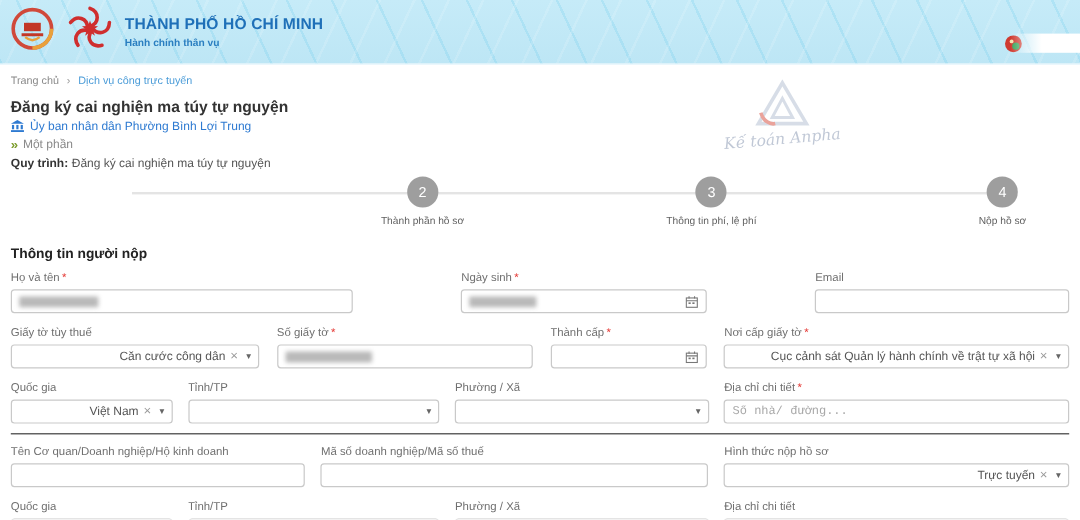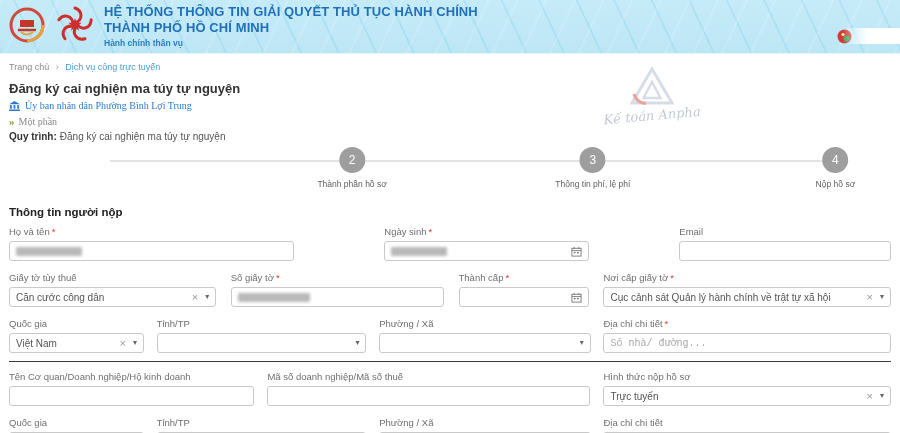--- a/index.html
+++ b/index.html
@@ -25,21 +25,21 @@
   .htag { color:#2a7ec0; font-weight:bold; font-size:8.5px; margin-top:2px; }
   .hbadge { position:absolute; top:29px; right:48px; }
   .hfade { position:absolute; top:28px; right:0; width:58px; height:16px;
     background:linear-gradient(to right, rgba(255,255,255,0), #fff 45%); }
   
   .main { padding:8px 9px 0 9px; position:relative; }
   .crumb { font-size:9px; color:#8a8a8a; }
   .crumb .sep { margin:0 4px; color:#9a9a9a; }
   .crumb .lnk { color:#4b9cd8; }
   .ptitle { font-size:13px; font-weight:bold; color:#333; margin-top:9px; }
-  .prow { display:flex; align-items:center; margin-top:4px; font-size:10px;font-family:Liberation Serif, serif; }
+  .prow { display:flex; align-items:flex-start; margin-top:4px; font-size:10px; }
   .agency { color:#2e7ad1; }
   .agency .txt { margin-left:5px; }
   .level { color:#8a8a8a; }
   .level .chev { color:#7d9d2e; font-weight:bold; font-size:11px; margin-right:5px; letter-spacing:-1px; }
   .process { color:#555; margin-top:4px; font-size:10px;}
   .process b { color:#333; margin-right:3px; }
   
   .stepper { position:relative; height:47px; margin-top:5px; }
   .stline { position:absolute; top:13px; left:11.5%; width:82.2%; height:2px; background:#e4e4e4; }
   .step { position:absolute; top:0; transform:translateX(-50%); text-align:center; }
@@ -57,21 +57,21 @@
   .field {}
   .flabel { font-size:9.5px; color:#6f6f6f; margin-bottom:4px; white-space:nowrap; overflow:hidden; }
   .req { color:#e53935; margin-left:2px; }
   .ibox {
     height:20px; border:1px solid #c9c9c9; border-radius:3px; background:#fff;
     display:flex; align-items:center; padding:0 6px; font-size:10px; color:#444;
   }
   .ibox input { border:none; outline:none; width:100%; font-size:10px; color:#444;
     font-family:Liberation Mono, monospace; background:transparent; }
   .ibox input::placeholder { color:#a8a8a8; }
-  .selval { flex:1; color:#555; white-space:nowrap; overflow:hidden; }
+  .selval { flex:1; color:#555; white-space:nowrap; overflow:hidden;text-align:right; }
   .clear { color:#999; font-size:11px; margin:0 7px 0 4px; line-height:1; }
   .caret { color:#666; font-size:8px; line-height:1; }
   .redact { width:66px; height:9px; background:#b9b9b9; border-radius:1px; filter:blur(1.6px); }
   .grow { flex:1; display:flex; align-items:center; }
   .cal { margin-left:auto; display:flex; }
   .hr-dark { border-top:1px solid #3c3c3c; margin:-3px 0 9px; }
   
   .w-r1a{width:32.3%} .w-r1b{width:23.2%} .w-r1c{width:15.6%} .w-r1d{width:24%}
   .w-r2a{width:23.5%} .w-r2b{width:24.2%} .w-r2c{width:14.8%} .w-r2d{width:32.6%}
   .w-r3a{width:15.3%} .w-r3b{width:23.8%} .w-r3c{width:24%} .w-r3d{width:32.6%}
@@ -101,21 +101,20 @@
         <path d="M20 3 C28 6 28 15 20 18"></path>
         <path d="M20 3 C28 6 28 15 20 18" transform="rotate(72 20 20)"></path>
         <path d="M20 3 C28 6 28 15 20 18" transform="rotate(144 20 20)"></path>
         <path d="M20 3 C28 6 28 15 20 18" transform="rotate(216 20 20)"></path>
         <path d="M20 3 C28 6 28 15 20 18" transform="rotate(288 20 20)"></path>
       </g>
       <polygon points="20,13 21.6,17.7 26.7,17.8 22.6,20.9 24.1,25.7 20,22.8 15.9,25.7 17.4,20.9 13.3,17.8 18.4,17.7" fill="#cf2e2e"></polygon>
     </svg>
   </span>
   <div class="htitles">
-    <div class="htitle">HỆ THỐNG THÔNG TIN GIẢI QUYẾT THỦ TỤC HÀNH CHÍNH</div>
     <div class="htitle">THÀNH PHỐ HỒ CHÍ MINH</div>
     <div class="htag">Hành chính thân vụ</div>
   </div>
   <span class="hbadge">
     <svg width="15" height="15" viewBox="0 0 15 15">
       <circle cx="7.5" cy="7.5" r="7" fill="#cf3b31"></circle>
       <circle cx="9.5" cy="9.5" r="3" fill="#3aa65c"></circle>
       <circle cx="6" cy="5.5" r="1.6" fill="#f3e4b0"></circle>
     </svg>
   </span>

